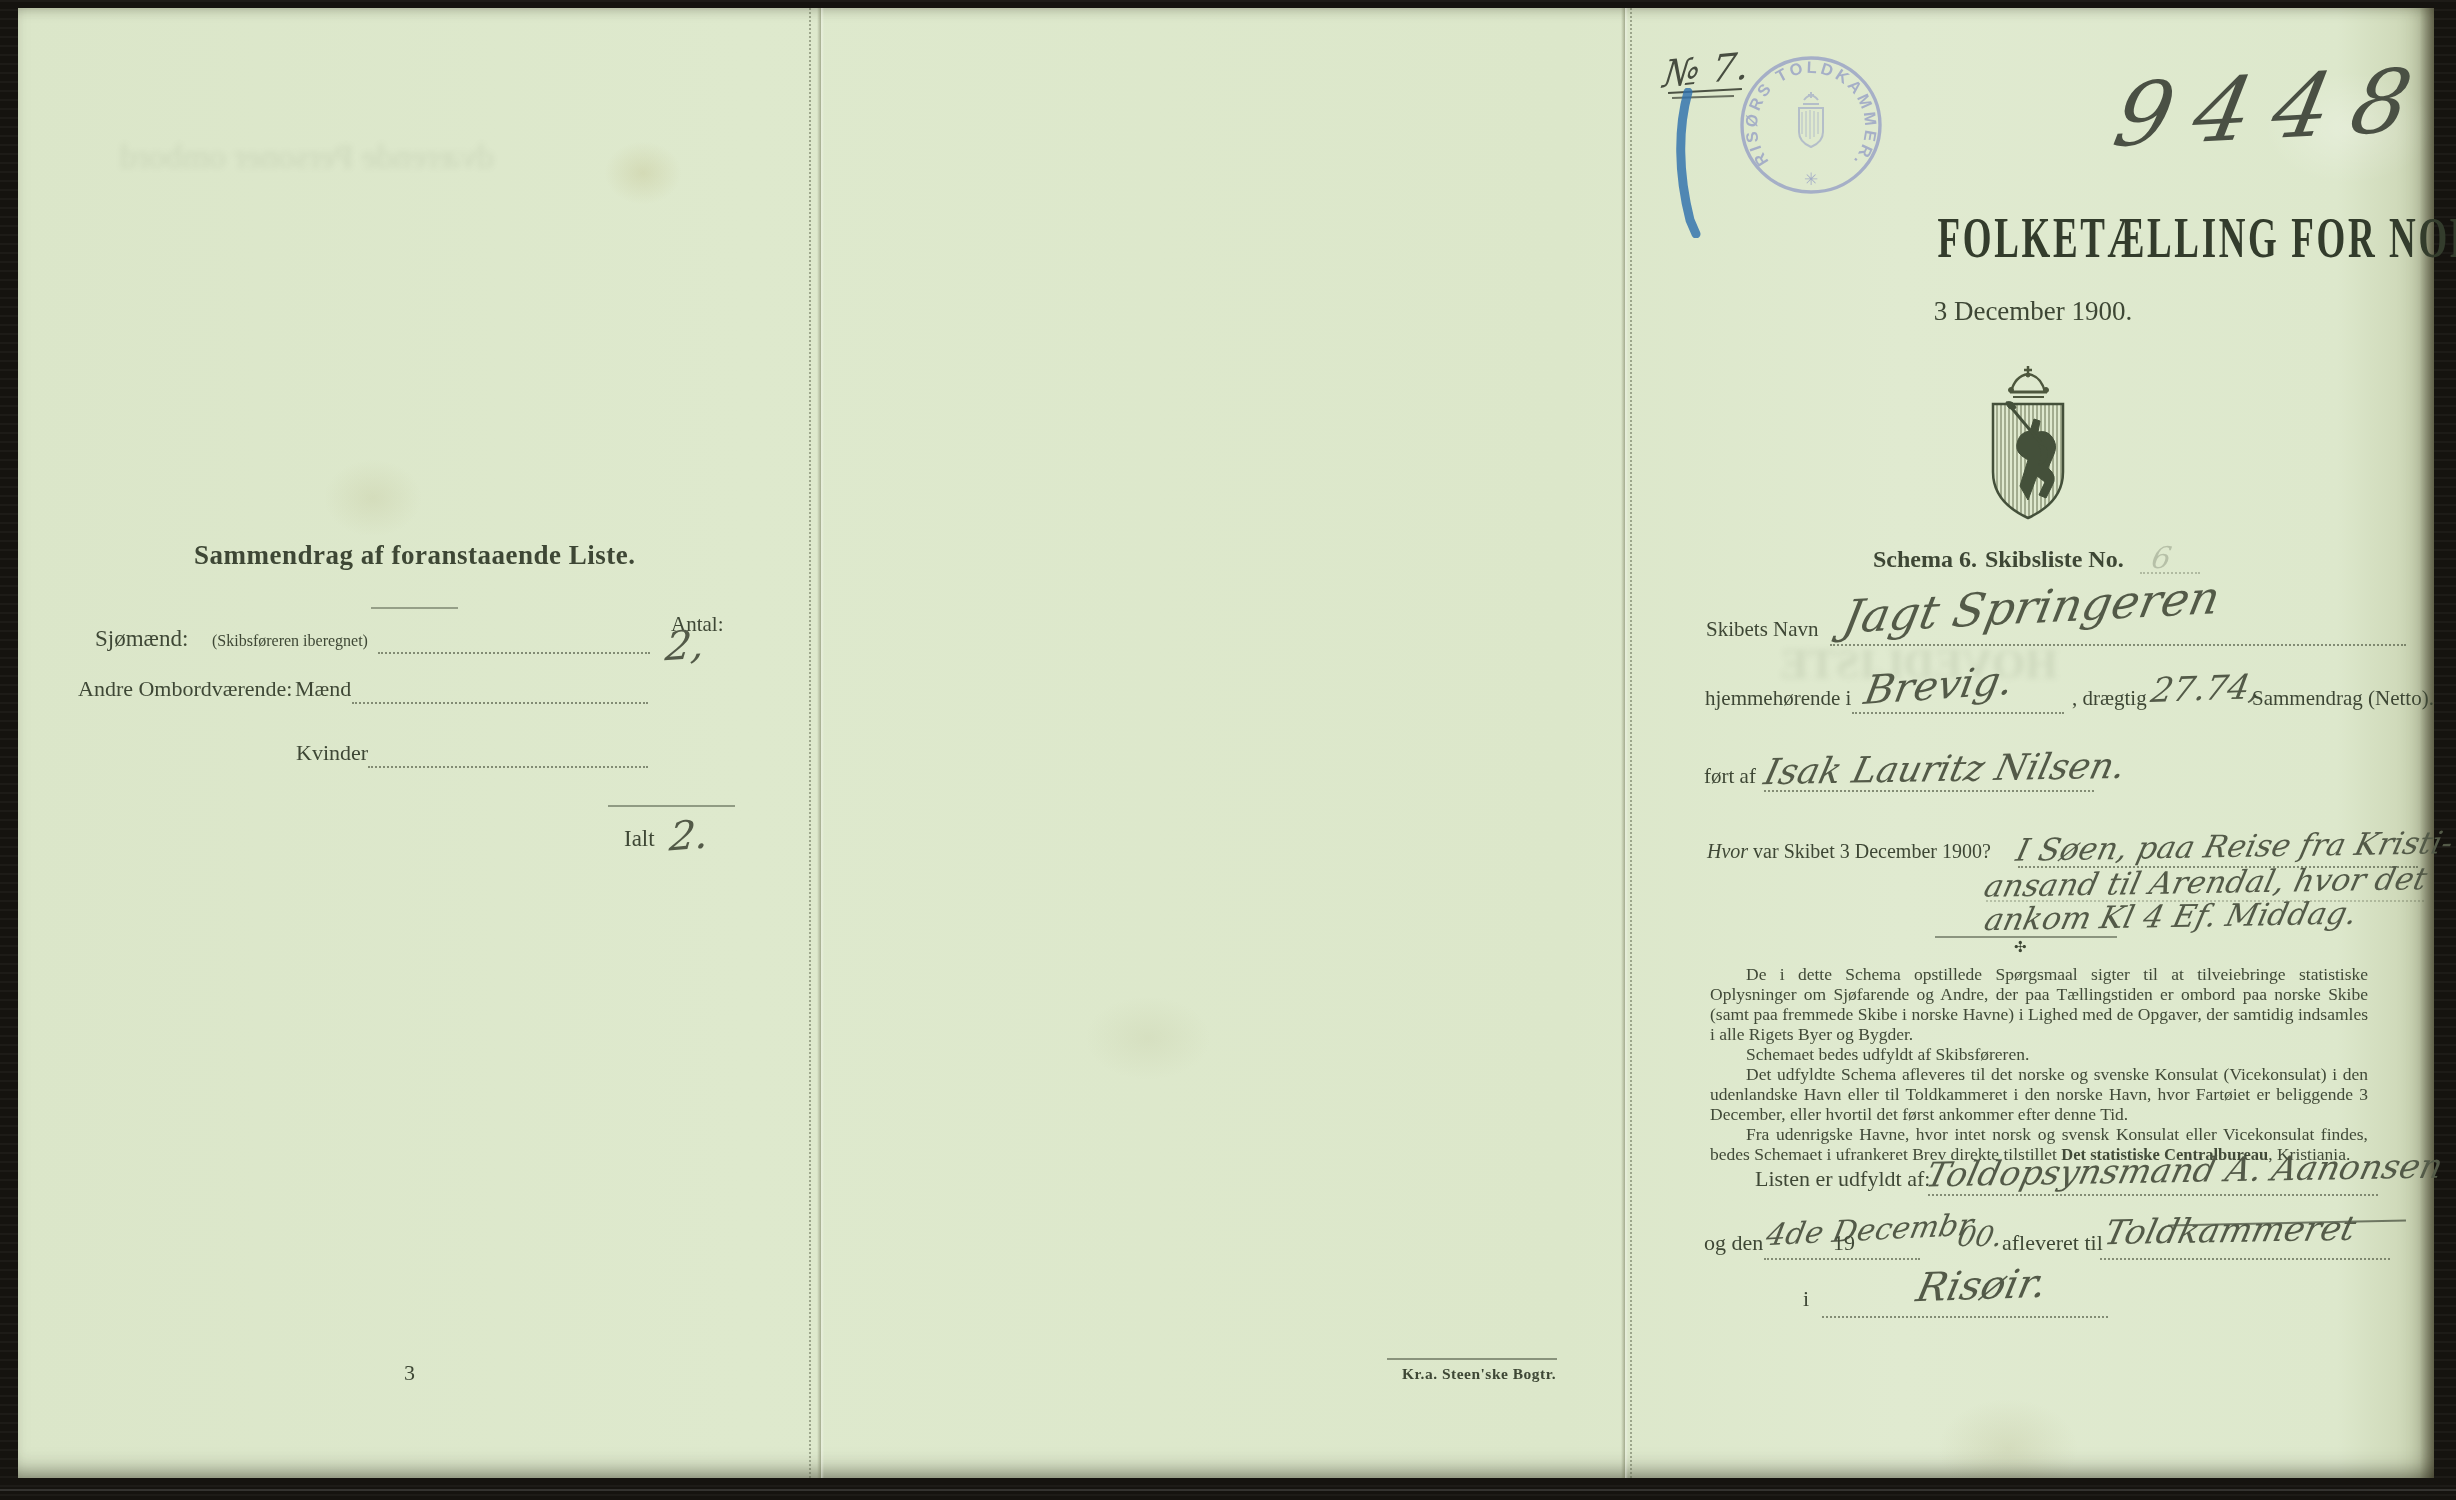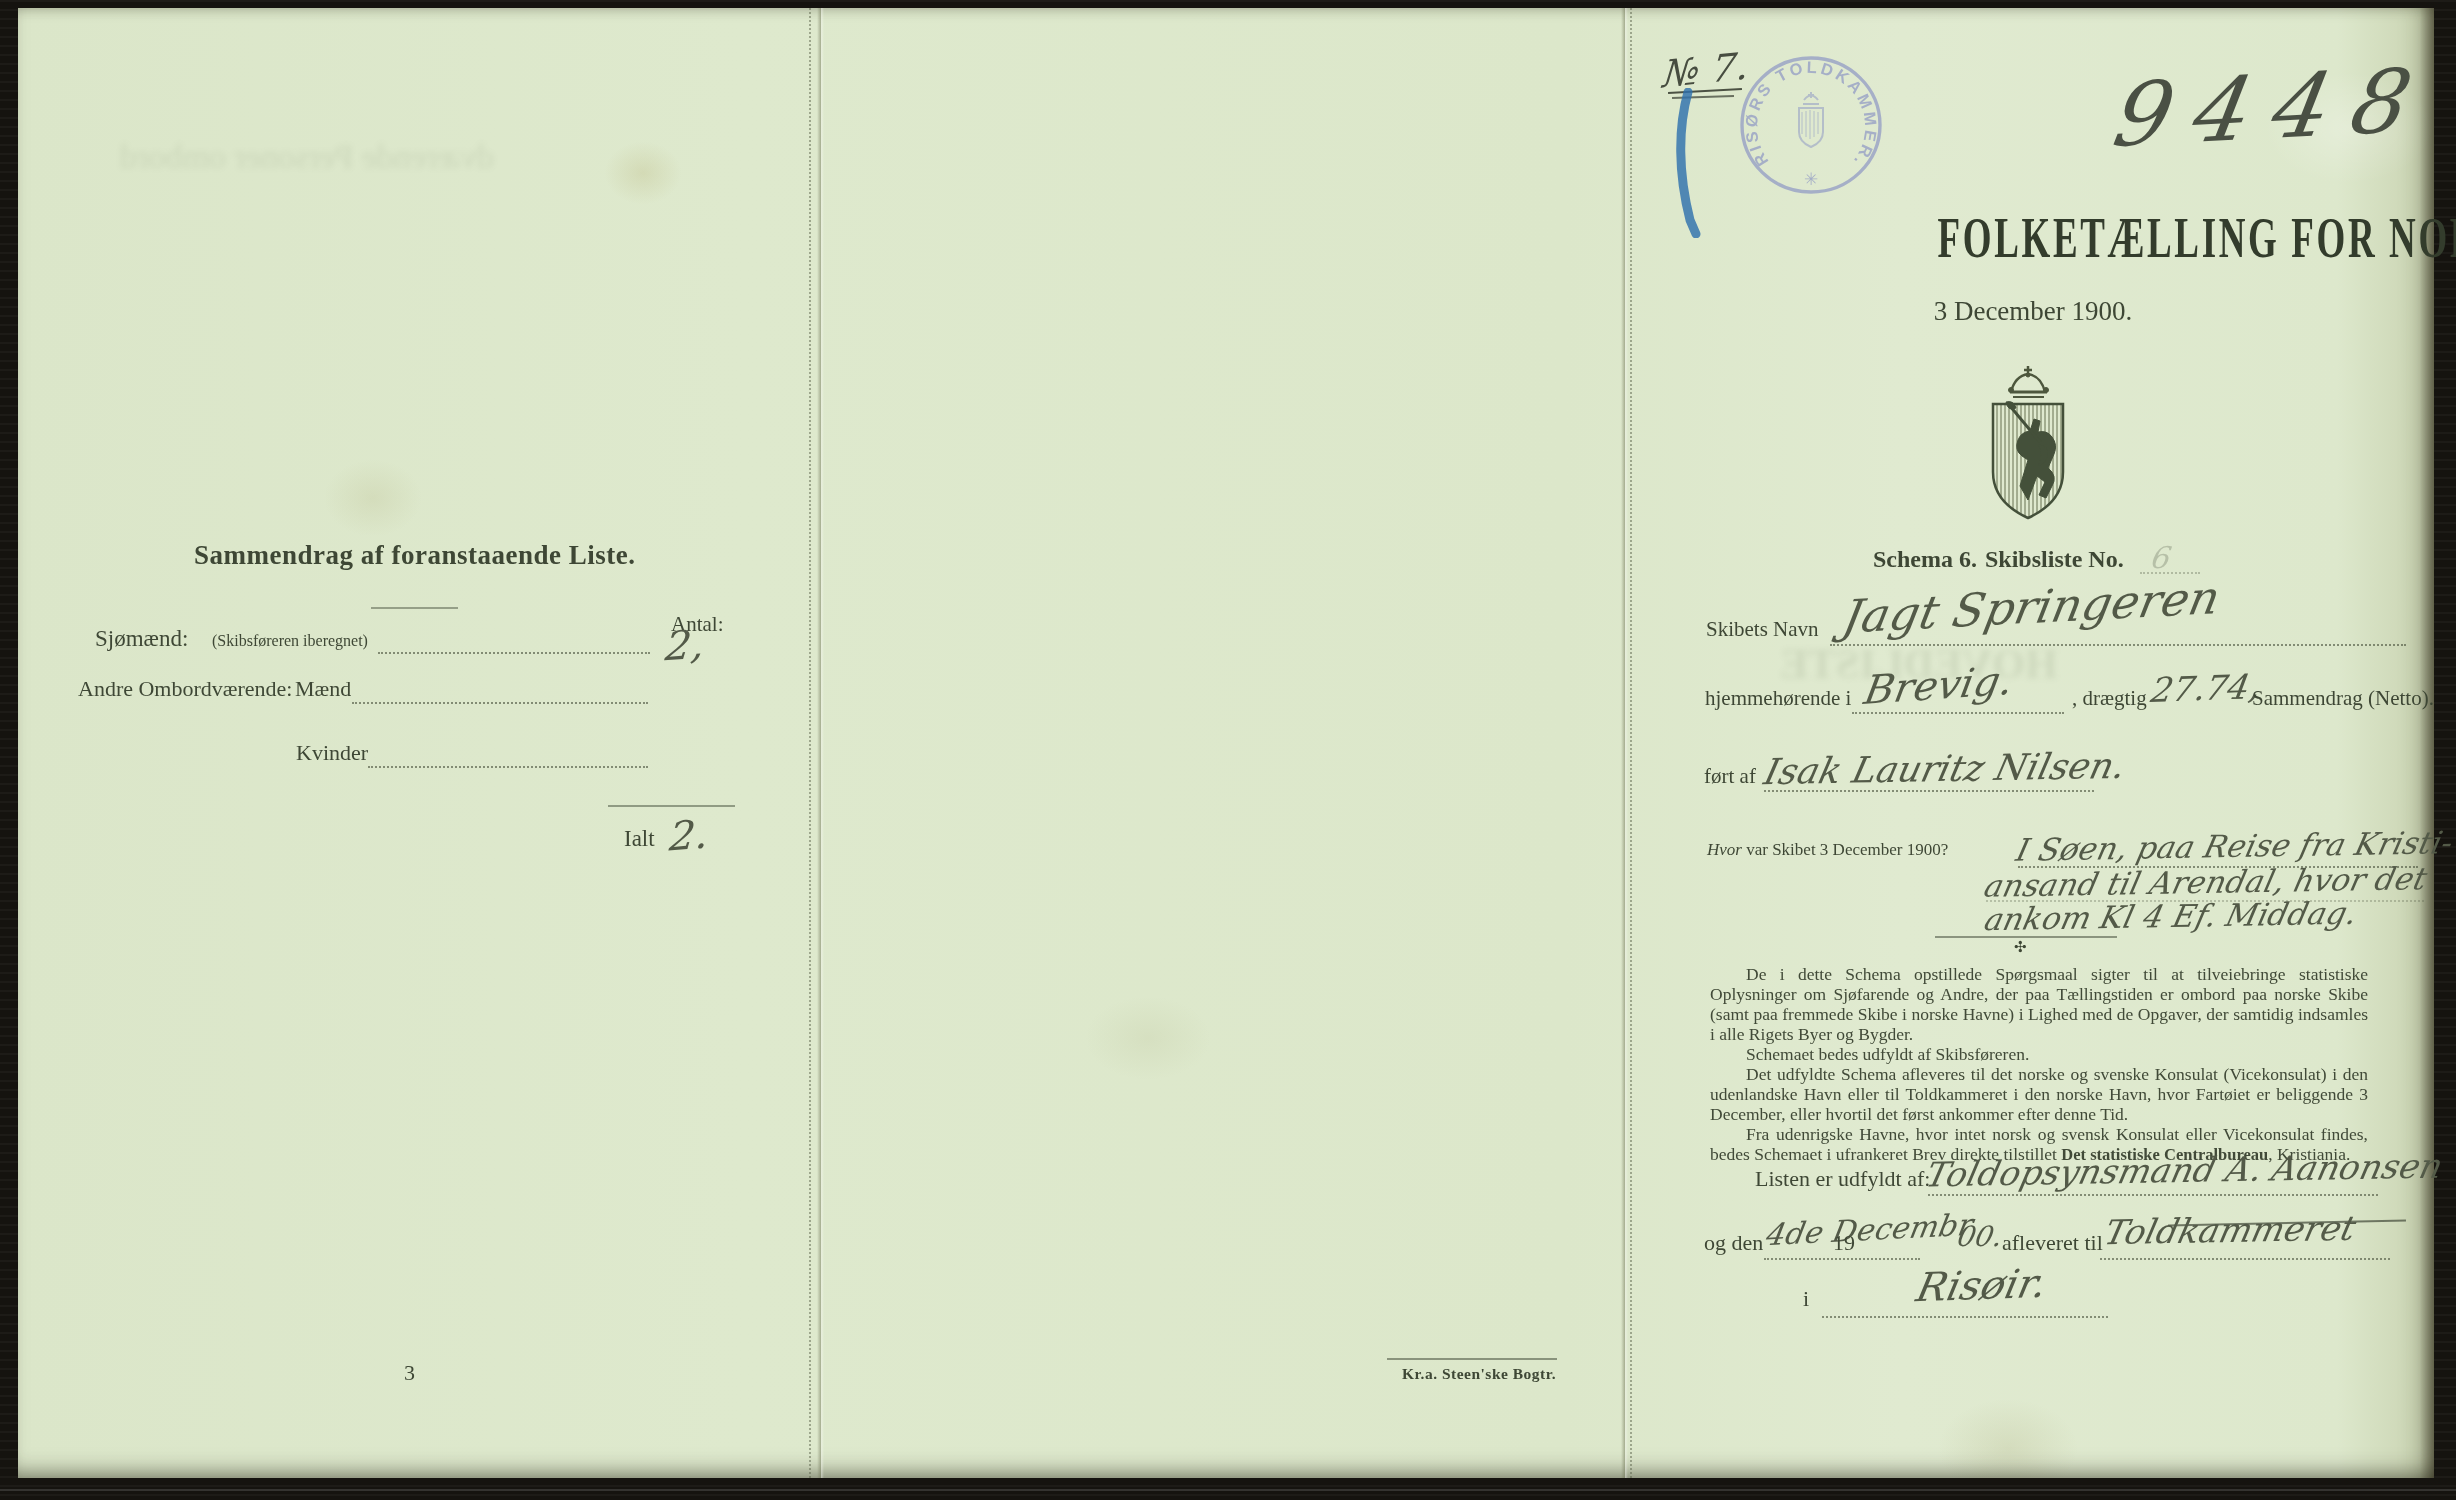--- a/index.html
+++ b/index.html
@@ -148,21 +148,21 @@
   <div class="pr dots" style="left:1852px;top:710px;width:212px;"></div>
   <div class="pr script" style="left:1866px;top:662px;font-size:40px;transform:skewX(-14deg) rotate(-4deg);">Brevig.</div>
   <div class="pr printed" style="left:2072px;top:686px;font-size:21px;">, drægtig</div>
   <div class="pr script" style="left:2152px;top:668px;font-size:34px;transform:skewX(-12deg) rotate(-2deg);">27.74,</div>
   <div class="pr printed" style="left:2252px;top:686px;font-size:21px;">Sammendrag (Netto).</div>
 
   <div class="pr printed" style="left:1704px;top:764px;font-size:21px;">ført af</div>
   <div class="pr dots" style="left:1764px;top:788px;width:330px;"></div>
   <div class="pr script" style="left:1766px;top:748px;font-size:36px;transform:skewX(-14deg) rotate(-1deg);">Isak Lauritz Nilsen.</div>
 
-  <div class="pr printed" style="left:1707px;top:840px;font-size:17px;">
+  <div class="pr printed" style="left:1707px;top:840px;font-size:20px;">
     <span style="font-style:italic;">Hvor</span><span> var Skibet 3 December 1900?</span>
   </div>
   <div class="pr dots" style="left:2018px;top:864px;width:400px;"></div>
   <div class="pr script" style="left:2018px;top:828px;font-size:31px;transform:skewX(-14deg) rotate(-1deg);">I Søen, paa Reise fra Kristi-</div>
   <div class="pr dots" style="left:1986px;top:898px;width:438px;opacity:.45;"></div>
   <div class="pr script" style="left:1986px;top:864px;font-size:31px;transform:skewX(-14deg) rotate(-1deg);">ansand til Arendal, hvor det</div>
   <div class="pr script" style="left:1986px;top:898px;font-size:31px;transform:skewX(-14deg) rotate(-1deg);">ankom Kl 4 Ef. Middag.</div>
 
   <div class="pr rule" style="left:1935px;top:936px;width:182px;height:1.5px;opacity:.7;"></div>
   <div class="pr printed" style="left:2014px;top:938px;font-size:15px;">✣</div>

